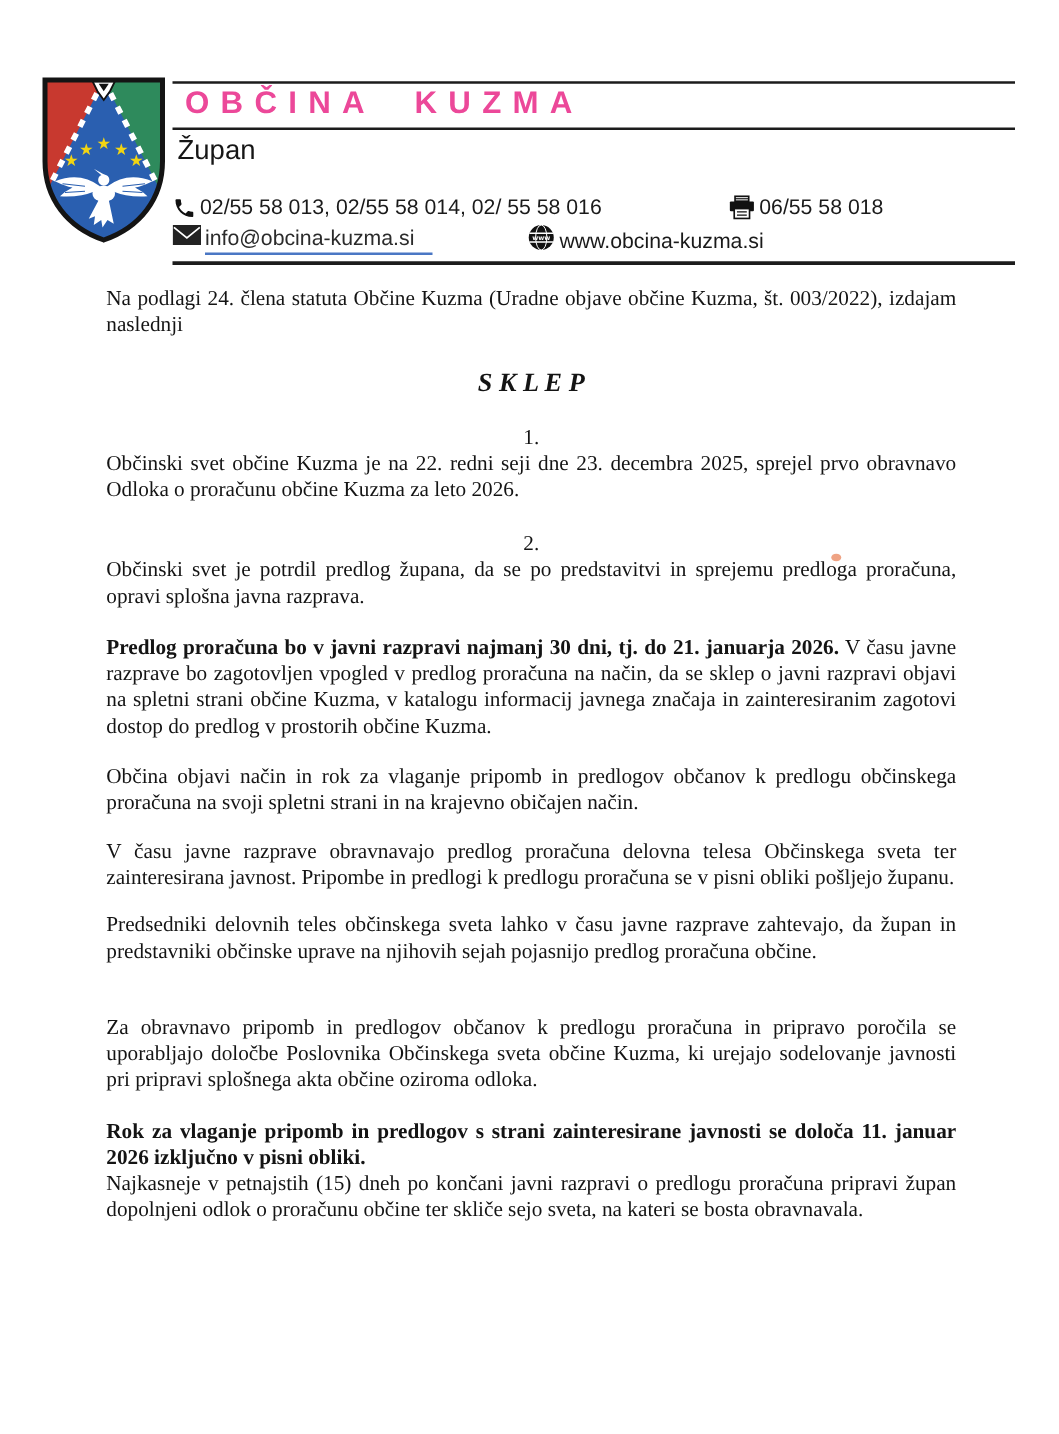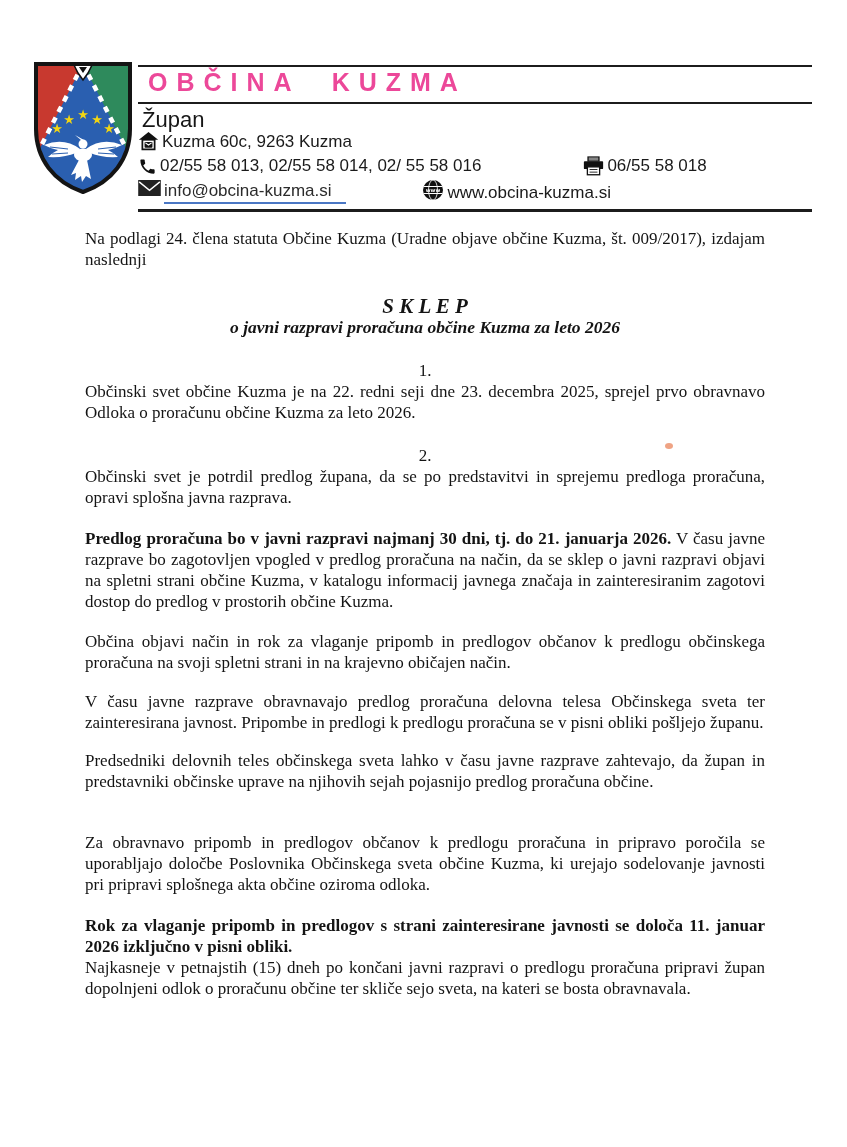--- a/index.html
+++ b/index.html
@@ -116,31 +116,20 @@
 
       <path d="M8 3 H102 V68 C102 98 84 121 55 131 C26 121 8 98 8 68 Z" fill="none" stroke="#141414" stroke-width="4"></path>
     </svg>
   </div>
 
   <div class="rule rule-top"></div>
   <div class="muni">OBČINA KUZMA</div>
   <div class="rule rule-mid"></div>
   <div class="role">Župan</div>
 
-  <div class="lh-row addr-row">
-    <span class="ic">
-      <svg viewBox="0 0 24 24" width="21" height="21">
-        <path d="M12 1 L1 10 H4 V22 H20 V10 H23 Z" fill="#111"></path>
-        <rect x="6" y="11" width="12" height="9" fill="#fff"></rect>
-        <rect x="7.5" y="12.5" width="9" height="6.5" rx="1" fill="#111"></rect>
-        <path d="M8.5 13.5 L12 16 L15.5 13.5" stroke="#fff" stroke-width="1.2" fill="none"></path>
-      </svg>
-    </span>
-    <span>Kuzma 60c, 9263 Kuzma</span>
-  </div>
 
   <div class="lh-row phone-row">
     <span class="ic">
       <svg viewBox="0 0 24 24" width="19" height="19">
         <path d="M6.6 10.8c1.4 2.8 3.8 5.1 6.6 6.6l2.2-2.2c.3-.3.7-.4 1-.2 1.1.4 2.3.6 3.6.6.6 0 1 .4 1 1V20c0 .6-.4 1-1 1C10.6 21 3 13.4 3 4c0-.6.4-1 1-1h3.5c.6 0 1 .4 1 1 0 1.2.2 2.4.6 3.6.1.3 0 .7-.2 1l-2.3 2.2z" fill="#111"></path>
       </svg>
     </span>
     <span>02/55 58 013, 02/55 58 014, 02/ 55 58 016</span>
     <span class="ic fax-gap">
       <svg viewBox="0 0 24 22" width="21" height="20">
@@ -169,24 +158,23 @@
         <ellipse cx="11" cy="11" rx="4.5" ry="10" fill="none" stroke="#fff" stroke-width="0.8"></ellipse>
         <text x="11" y="12.8" font-family="DejaVu Sans, sans-serif" font-size="5.2" font-weight="bold" fill="#fff" text-anchor="middle">www</text>
       </svg>
     </span>
     <span>www.obcina-kuzma.si</span>
   </div>
 
   <div class="rule rule-bottom"></div>
 
   <div class="docbody">
-    <p>Na podlagi 24. člena statuta Občine Kuzma (Uradne objave občine Kuzma, št. 009/2017), izdajam naslednji</p>
+    <p>Na podlagi 24. člena statuta Občine Kuzma (Uradne objave občine Kuzma, št. 003/2022), izdajam naslednji</p>
 
     <p class="doc-title">S K L E P</p>
-    <p class="doc-subtitle">o javni razpravi proračuna občine Kuzma za leto 2026</p>
 
     <p class="sec-num">1.</p>
     <p>Občinski svet občine Kuzma je na 22. redni seji dne 23. decembra 2025, sprejel prvo obravnavo Odloka o proračunu občine Kuzma za leto 2026.</p>
 
     <p class="sec-num">2.</p>
     <p>Občinski svet je potrdil predlog župana, da se po predstavitvi in sprejemu predloga proračuna, opravi splošna javna razprava.</p>
 
     <p class="mt20"><span class="bold">Predlog proračuna bo v javni razpravi najmanj 30 dni, tj. do 21. januarja 2026.</span><span> V času javne razprave bo zagotovljen vpogled v predlog proračuna na način, da se sklep o javni razpravi objavi na spletni strani občine Kuzma, v katalogu informacij javnega značaja in zainteresiranim zagotovi dostop do predlog v prostorih občine Kuzma.</span></p>
 
     <p class="mt19">Občina objavi način in rok za vlaganje pripomb in predlogov občanov k predlogu občinskega proračuna na svoji spletni strani in na krajevno običajen način.</p>

